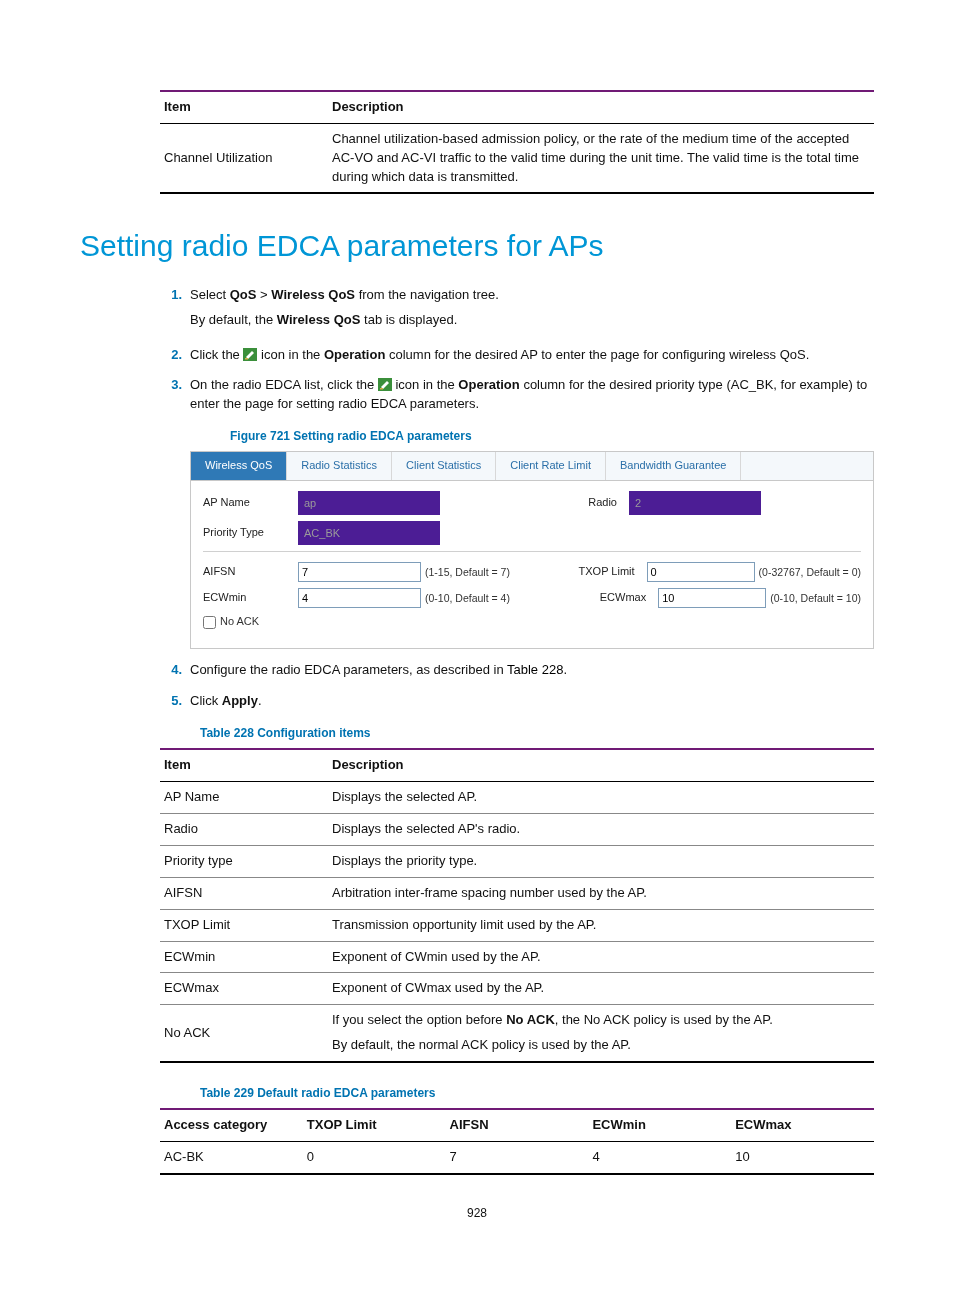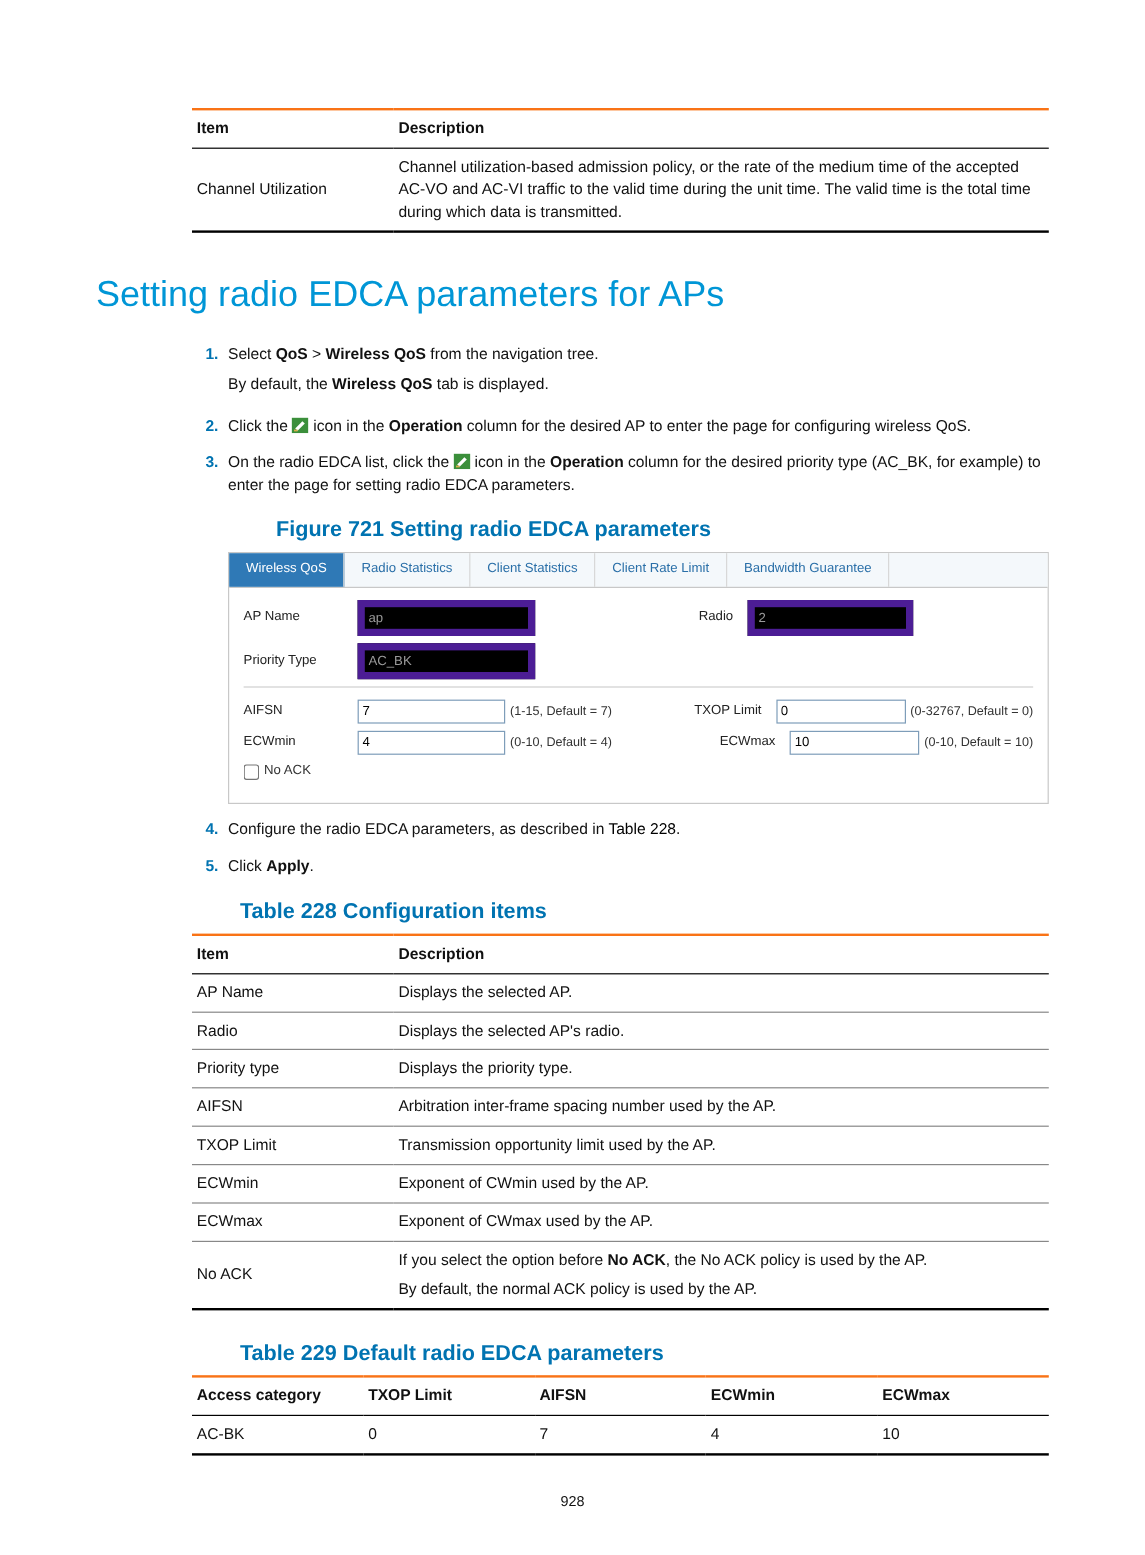--- a/index.html
+++ b/index.html
@@ -15,35 +15,35 @@
   h1.section {
     font-family: Arial, sans-serif;
     font-weight: 400;
     font-size: 30px;
     color: #0096d6;
     margin: 30px 0 18px 0;
   }
   .caption {
     color: #0073b1;
     font-weight: bold;
-    font-size: 18px;
+    font-size: 12px;
     margin: 14px 0 6px 0;
     padding-left: 40px;
   }
   
   table.small {
     border-collapse: collapse;
     width: 100%;
   }
   table.small th, table.small td {
     text-align: left;
     padding: 6px 4px;
     font-size: 13px;
   }
-  table.small thead tr { border-top: 2px solid #f97316; border-bottom: 1px solid #000; }
+  table.small thead tr { border-top: 2px solid #701a75; border-bottom: 1px solid #000; }
   table.small tbody tr { border-bottom: 1px solid #888; }
   table.small tbody tr:last-child { border-bottom: 2px solid #000; }
   table.small th { font-weight: bold; }
   table.small th.item, table.small td.item { width: 160px; }
 
   
   table.five th, table.five td { width: 20%; }
 
   ol.steps { list-style: none; padding-left: 0; margin-left: 80px; }
   ol.steps > li { margin-bottom: 12px; position: relative; padding-left: 30px; }
@@ -84,21 +84,21 @@
   .fig-label { width: 95px; color: #222; font-size: 11px; }
   .fig-label.r { width: 92px; text-align: right; padding-right: 12px; }
   input.fig-input {
     border: 1px solid #7e9db9;
     font-size: 11px;
     padding: 1px 3px;
     height: 16px;
     background: #fff;
     box-sizing: content-box;
   }
-  input.ro { background: #000000; color: #9a9a9a; border: 6px solid #4c1d95; }
+  input.ro { background: #4c1d95; color: #9a9a9a; border: 3px solid #4c1d95; }
   .hint { font-size: 10.5px; color: #333; margin-left: 4px; white-space: nowrap; }
   .sep { border-top: 1px solid #d0d0d0; margin: 6px 0 10px 0; }
   .fig-buttons { text-align: center; margin-top: 10px; }
   button.fig-btn {
     font-size: 11px;
     padding: 1px 12px;
     border: 1px solid #7e9db9;
     background: linear-gradient(#fdfdfd, #e4ecf4);
     margin: 0 3px;
     cursor: default;

